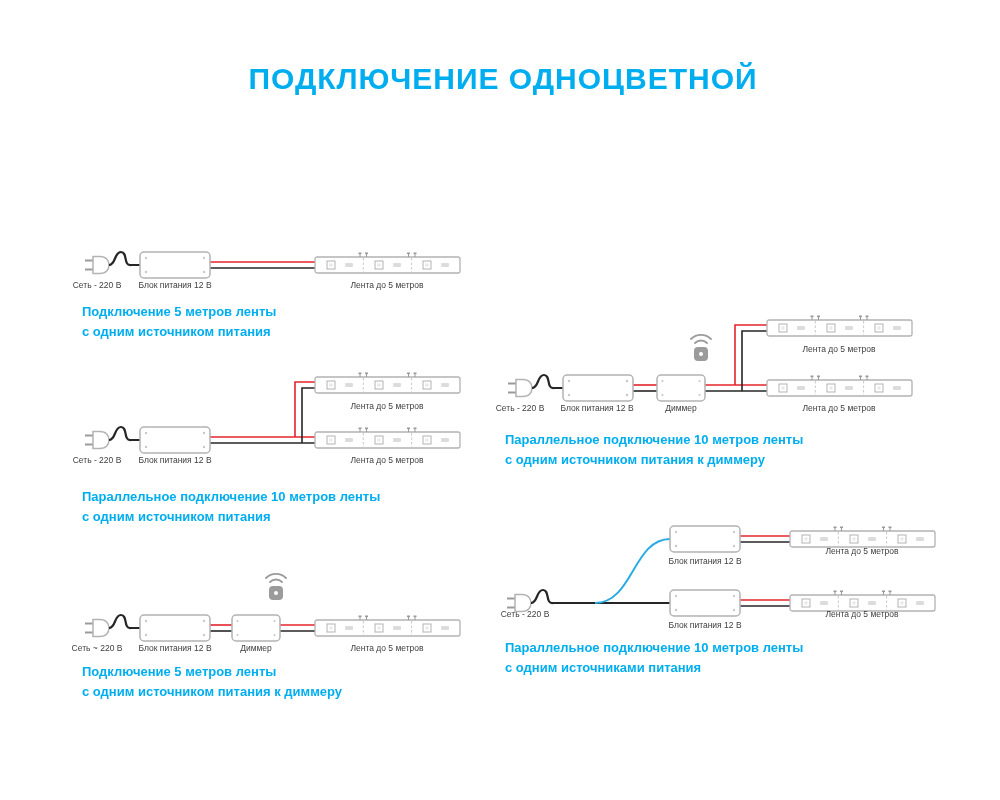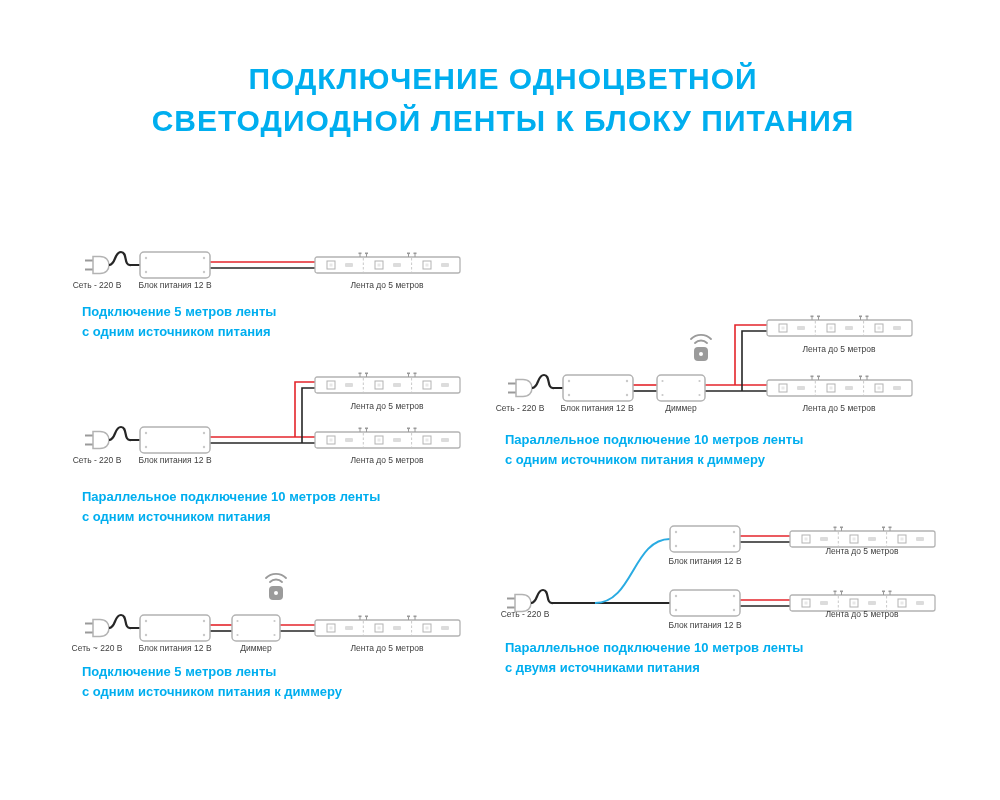--- a/index.html
+++ b/index.html
@@ -101,21 +101,20 @@
         <rect x="-7" y="-7" width="14" height="14" rx="4" fill="#9b9b9b"></rect>
         <circle cx="0" cy="0" r="2" fill="#ffffff"></circle>
         <path d="M-6,-11 a8.5,8.5 0 0 1 12,0" fill="none" stroke="#9b9b9b" stroke-width="1.8" stroke-linecap="round"></path>
         <path d="M-10,-15 a14,14 0 0 1 20,0" fill="none" stroke="#9b9b9b" stroke-width="1.8" stroke-linecap="round"></path>
       </g>
     </defs>
   </svg>
 
   <div class="title">
     <div>ПОДКЛЮЧЕНИЕ ОДНОЦВЕТНОЙ</div>
-    <div>СВЕТОДИОДНОЙ ЛЕНТЫ К БЛОКУ ПИТАНИЯ</div>
   </div>
 
   <svg class="diag" style="left:70px; top:235px;" width="400" height="70">
     <g>
       <path class="wire-r" d="M140,27 H245"></path>
       <path class="wire-k" d="M140,33 H245"></path>
     </g>
     <use href="#sym-plug" transform="translate(15,30)"></use>
     <use href="#sym-psu" transform="translate(70,17)"></use>
     <use href="#sym-strip" transform="translate(245,22)"></use>
@@ -212,16 +211,16 @@
     <use href="#sym-strip" transform="translate(295,13)"></use>
     <use href="#sym-strip" transform="translate(295,77)"></use>
     <text x="30" y="99">Сеть - 220 В</text>
     <text x="210" y="46">Блок питания 12 В</text>
     <text x="210" y="110">Блок питания 12 В</text>
     <text x="367" y="36">Лента до 5 метров</text>
     <text x="367" y="99">Лента до 5 метров</text>
   </svg>
   <div class="caption" style="left:505px; top:638px;">
     <div>Параллельное подключение 10 метров ленты</div>
-    <div>с двумя источниками питания</div>
+    <div>с одним источниками питания</div>
   </div>
 
 </div>
 
 </body></html>

